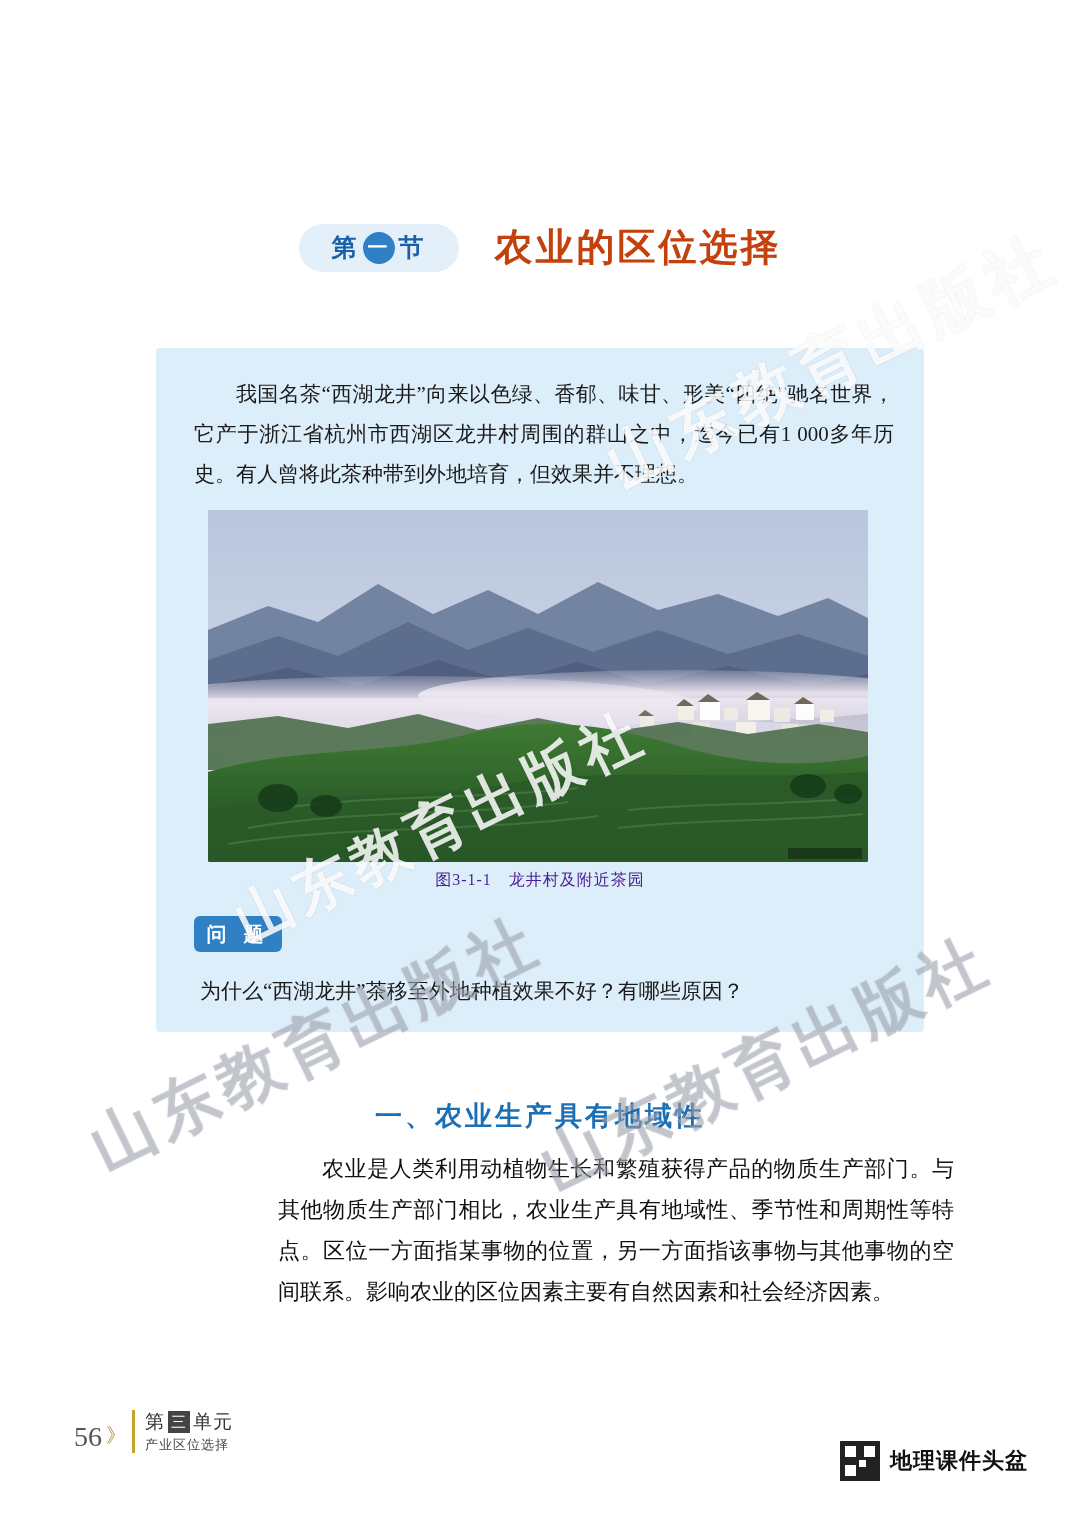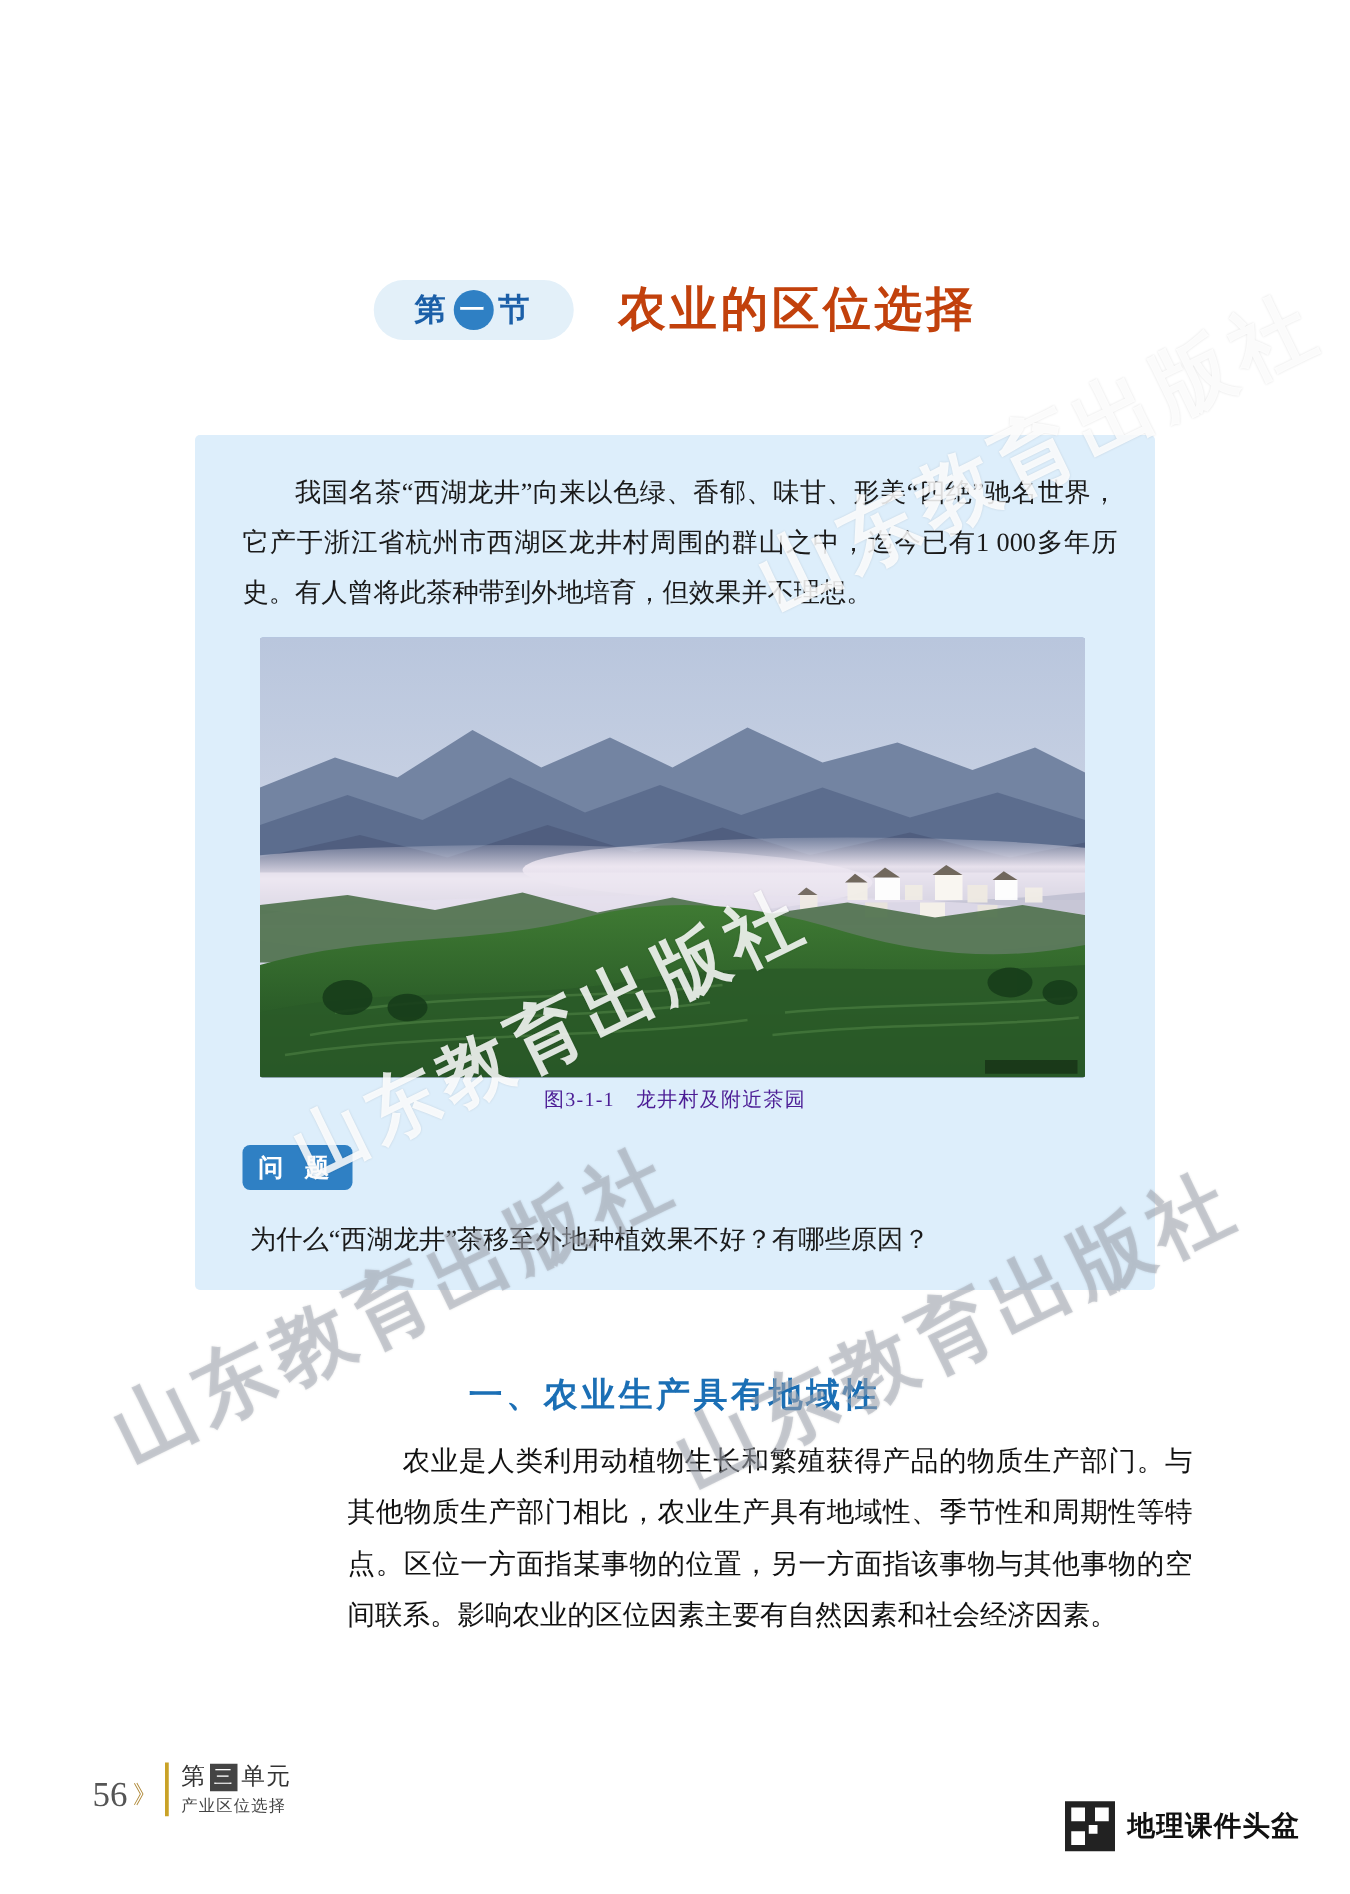--- a/index.html
+++ b/index.html
@@ -122,21 +122,21 @@
     width:22px;height:22px;background:#444;color:#fff;font-size:15px;
     margin:0 3px;
   }
   .footer-sub{
     font-size:13px;color:#444;letter-spacing:1px;margin-top:3px;
     font-family:"Liberation Serif",serif;
   }
 
   
   .brand{
-    position:absolute;right:40px;bottom:34px;
+    position:absolute;right:52px;bottom:34px;
     display:flex;align-items:center;
   }
   .qr{
     width:40px;height:40px;background:#222;margin-right:10px;
     position:relative;
   }
   .qr::before,.qr::after{
     content:"";position:absolute;background:#fff;
   }
   .qr::before{left:5px;top:5px;width:11px;height:11px;box-shadow:19px 0 0 #fff,0 19px 0 #fff;}

